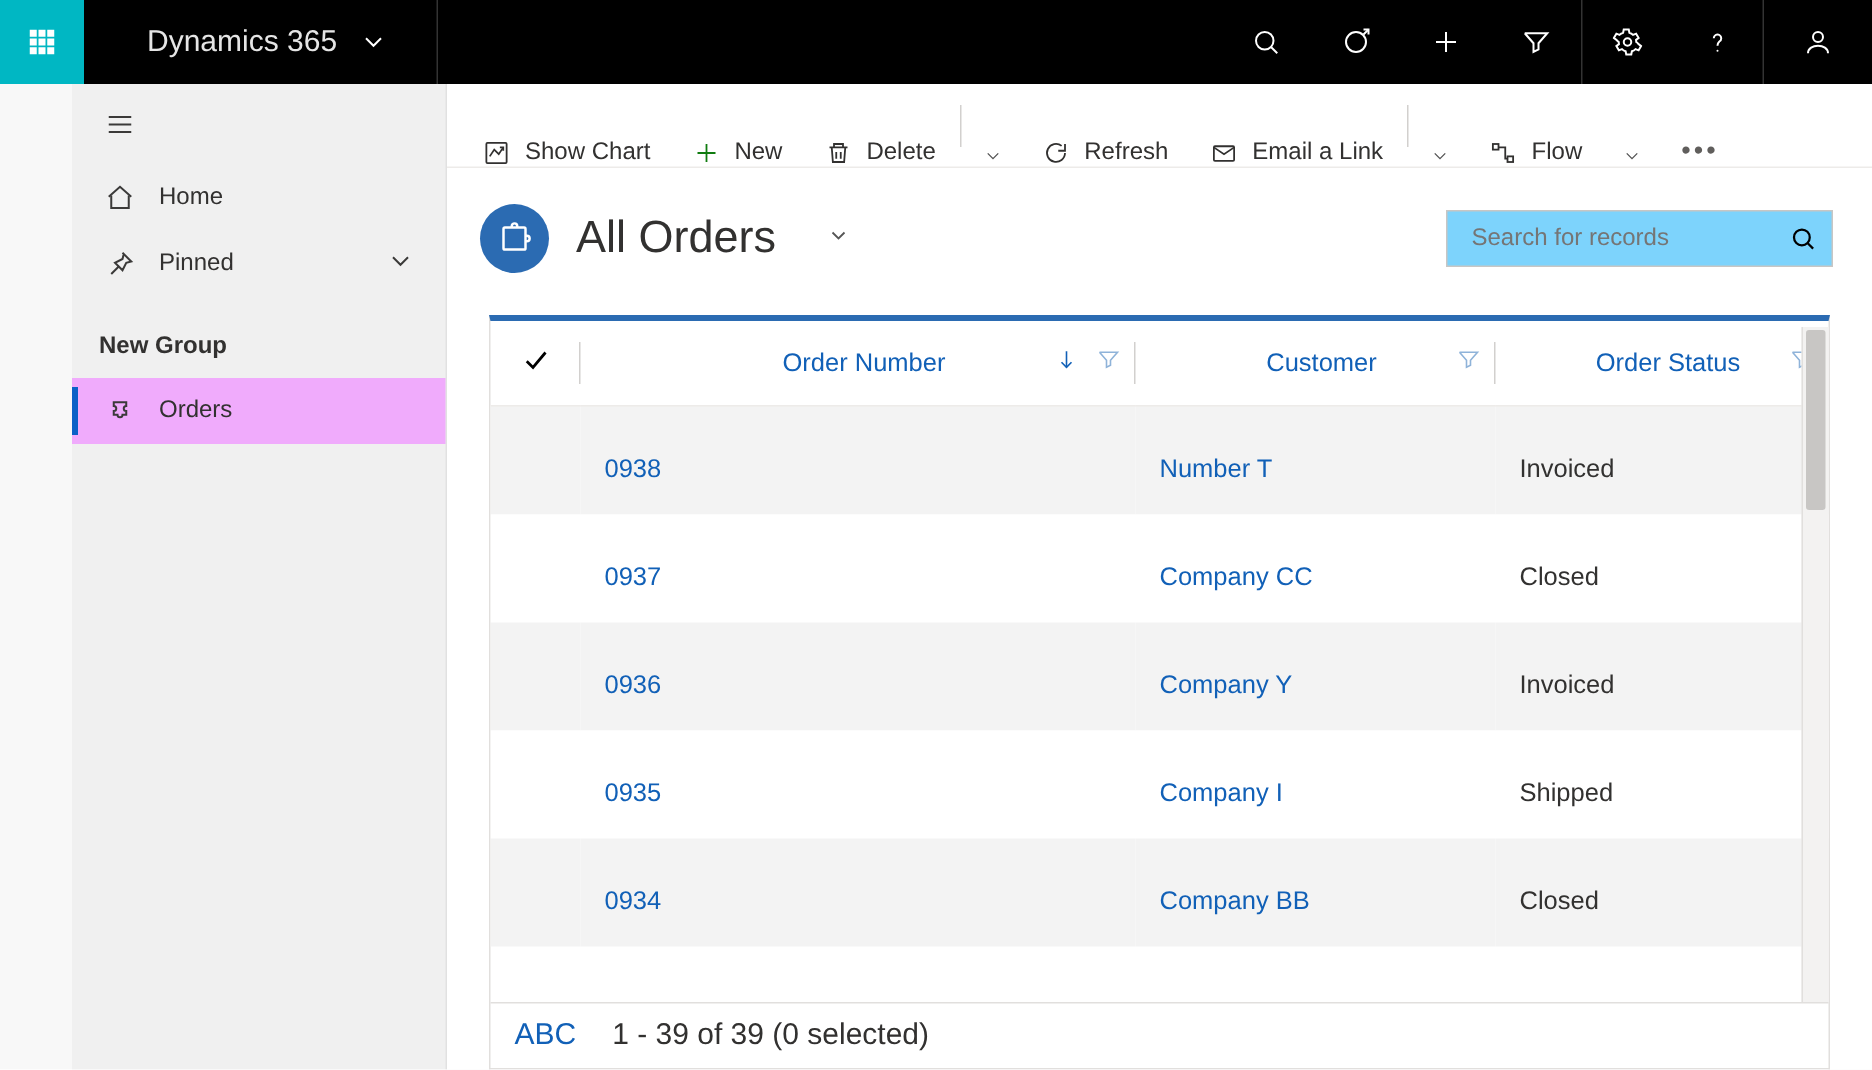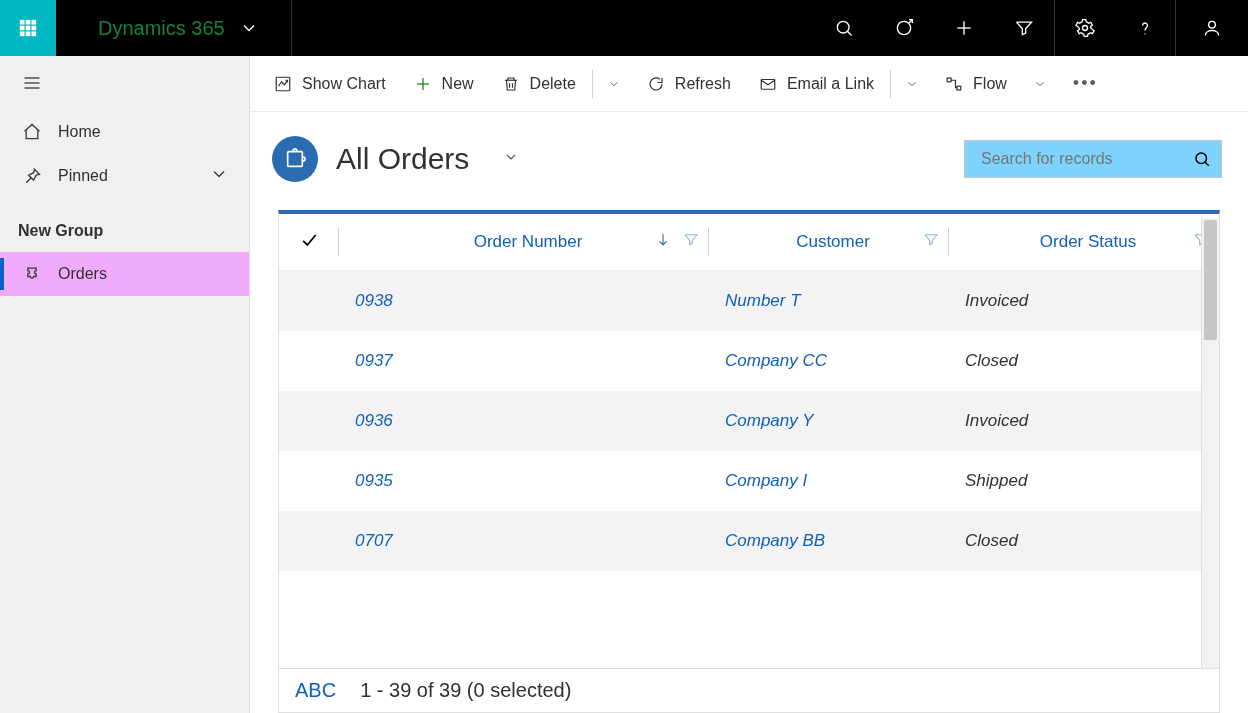--- a/index.html
+++ b/index.html
@@ -1,39 +1,39 @@
 <!DOCTYPE html>
 <html><head>
 <meta charset="utf-8">
 <style>
   * { box-sizing: border-box; }
   html, body { margin: 0; padding: 0; font-family: "Segoe UI", Arial, sans-serif; background: #ffffff; width: 1248px; height: 713px; overflow: hidden; }
   .root { width: 1248px; height: 713px; display: flex; flex-direction: column; background: #f8f8f8; }
   
-  .topbar { height: 56px; background: #000; color: #15803d; display: flex; align-items: stretch; }
+  .topbar { height: 56px; background: #000; color: #e5e5e5; display: flex; align-items: stretch; }
   .topbar .waffle { width: 56px; background: #00B7C3; display:flex; align-items:center; justify-content:center; }
   .topbar .brand { width: 236px; display:flex; align-items:center; padding-left: 42px; font-size: 20px; font-weight: 400; border-right:1px solid #333; gap:14px;}
   .topbar .spacer { flex:1; }
   .topbar .icons-right { display:flex; align-items:stretch; }
   .topbar .icon-btn { width:60px; display:flex; align-items:center; justify-content:center; color:#fff; }
   .topbar .divider { width:1px; background:#333; }
   
   .body { flex:1; display:flex; min-height:0; }
-  .nav { width:250px; background:#f0f0f0; border-right:1px solid #e1e1e1; display:flex; flex-direction:column; font-size:16px; color:#323130; }
+  .nav { width:250px; background:#f0f0f0; border-right:1px solid #e1e1e1; display:flex; flex-direction:column; font-size:16px; color:#323130;margin-left:48px; }
   .nav .hamburger { height:54px; display:flex; align-items:center; padding-left:22px; }
   .nav .nav-item { height:44px; display:flex; align-items:center; padding-left:22px; gap:16px; position:relative; }
   .nav .nav-item .chev { margin-left:auto; margin-right:20px; color:#555;}
   .nav .group-label { padding:24px 0 12px 18px; font-weight:600; font-size:16px; }
   .nav .nav-item.active { background:#f0abfc; }
   .nav .nav-item.active::before { content:""; position:absolute; left:0; top:6px; bottom:6px; width:4px; background:#0b61c7; }
   .nav svg { width:20px; height:20px; stroke:#3b3a39; fill:none; stroke-width:1.6; }
   
   .main { flex:1; display:flex; flex-direction:column; background:#fff; min-width:0; position:relative;}
   .cmdbar { height:56px; border-bottom:1px solid #edebe9; display:flex; align-items:center; padding:0 12px; gap:4px; font-size:16px; color:#323130; }
-  .cmd { display:flex; align-items:center; gap:10px; padding:0 12px; height:100%; }
+  .cmd { display:flex; align-items:flex-end; gap:10px; padding:0 12px; height:100%; }
   .cmd svg { width:18px; height:18px; stroke:#323130; fill:none; stroke-width:1.6; }
   .cmd.green svg { stroke:#107C10; }
   .cmd-split { width:1px; height:28px; background:#d2d0ce; margin:0 0px; }
   .cmd.chev-only { padding:0 10px; }
   .cmd.chev-only svg { width:14px; height:14px; stroke:#555; }
   .cmd.ellipsis { font-size:18px; letter-spacing:2px; color:#605e5c; }
   
   .viewhdr { display:flex; align-items:center; padding:24px 26px 28px 22px; gap:18px; }
   .viewhdr .roundicon { width:46px; height:46px; border-radius:50%; background:#2b6bb2; display:flex; align-items:center; justify-content:center; }
   .viewhdr .roundicon svg { width:22px; height:22px; stroke:#fff; fill:none; stroke-width:1.8;}
@@ -46,21 +46,21 @@
   
   .gridwrap { margin:0 28px 0 28px; border:1px solid #e1dfdd; border-top:4px solid #2b6bb2; display:flex; flex-direction:column; flex:1; min-height:0; background:#fff; position:relative;}
   .grid { flex:1; overflow:hidden; }
   table { border-collapse:collapse; width:100%; table-layout:fixed; }
   th { text-align:center; font-weight:400; font-size:17px; color:#1160b7; padding:18px 8px 18px 16px; border-bottom:1px solid #edebe9; position:relative;}
   th.sel { width:52px; text-align:center; padding:0; }
   th .divider-col { position:absolute; right:0; top:14px; bottom:14px; width:1px; background:#d2d0ce;}
   th .hdr-icons { position:absolute; right:10px; top:50%; transform:translateY(-50%); display:flex; gap:12px; align-items:center;}
   th .hdr-icons svg { width:16px; height:16px; stroke:#8fb3d9; fill:none; stroke-width:1.6;}
   th .sort-icon svg { stroke:#1160b7; }
-  td { font-size:17px; padding:20px 8px 20px 16px; color:#323130;font-style:italic; }
+  td { font-size:17px; padding:32px 8px 20px 16px; color:#323130; }
   td.link { color:#1160b7; }
   tbody tr:nth-child(odd) { background:#f3f3f3; }
   tbody tr:nth-child(even) { background:#fff; }
   col.c-sel { width:60px; }
   col.c-num { width:370px; }
   col.c-cust { width:240px; }
   col.c-stat { width:auto; }
   .footer { height:44px; border-top:1px solid #e1dfdd; display:flex; align-items:center; padding:0 16px; gap:24px; font-size:20px; color:#323130;}
   .footer .abc { color:#1160b7;}
   
@@ -344,21 +344,21 @@
                   <td>Invoiced</td>
                 </tr>
               <tr>
                   <td></td>
                   <td class="link">0935</td>
                   <td class="link">Company I</td>
                   <td>Shipped</td>
                 </tr>
               <tr>
                   <td></td>
-                  <td class="link">0707</td>
+                  <td class="link">0934</td>
                   <td class="link">Company BB</td>
                   <td>Closed</td>
                 </tr>
             </tbody>
           </table>
         </div>
         <div class="fakescroll">
             <div class="thumb"></div>
           </div>
         <div class="footer">

